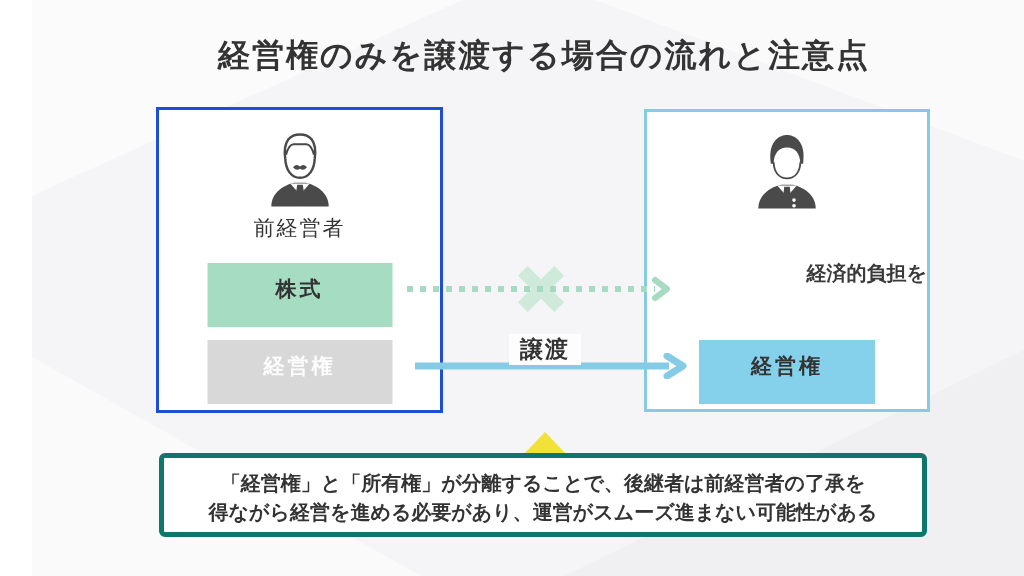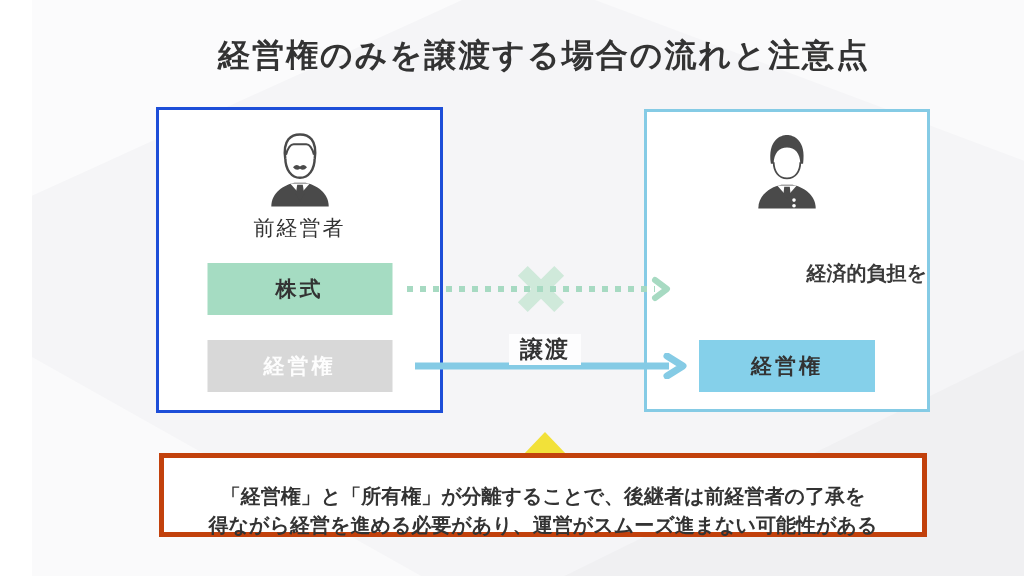--- a/index.html
+++ b/index.html
@@ -22,21 +22,21 @@
   .panel.left  { left:124px; top:107px; width:287px; height:306px; border:3px solid #1d4ed8; }
   .panel.right { left:612px; top:109px; width:286px; height:303px; border:3px solid #85cbe5; }
 
   .person { position:absolute; top:15px; left:50%; transform:translateX(-50%);
     width:70px; height:86px; }
   .person svg { width:100%; height:100%; }
   .person-label { position:absolute; top:104px; left:0; right:0;
     text-align:center; font-size:21px; color:#333; letter-spacing:2px; }
 
   .chip { position:absolute; left:50%; transform:translateX(-50%);
-    width:185px; height:52px; line-height:52px; text-align:center;
+    width:185px; height:64px; line-height:52px; text-align:center;
     font-size:21px; font-weight:bold; letter-spacing:3px; }
   .chip.green { top:153px; background:#a5dcc2; color:#333; }
   .chip.gray  { top:230px; background:#d8d8d8; color:#fdfdfd; }
   .chip.blue  { top:228px; width:176px; background:#85d0ea; color:#333; }
 
   .benefit { position:absolute; top:147px; left:0; right:0; text-align:right;
     font-size:20px; font-weight:bold; color:#3a3a3a; line-height:29px; }
 
   .cross-mark { position:absolute; left:483px; top:263px; width:52px; height:52px; z-index:4; }
   .arrow-svg { position:absolute; z-index:5; }
@@ -45,22 +45,22 @@
 
   .transfer-label { position:absolute; left:477px; top:334px; width:72px; z-index:6;
     background:#fdfdfe; text-align:center; font-size:23px; font-weight:bold;
     color:#333; letter-spacing:2px; }
 
   .pointer-up { position:absolute; left:491px; top:432px; z-index:3;
     width:0; height:0; border-left:22px solid transparent;
     border-right:22px solid transparent; border-bottom:23px solid #f2e139; }
 
   .note-box { position:absolute; left:127px; top:453px; width:768px; height:84px; z-index:4;
-    background:#ffffff; border:5px solid #c2410c; border-radius:0;
-    text-align:center; padding-top:24px; font-size:20px; font-weight:bold;
+    background:#ffffff; border:5px solid #0f766e; border-radius:6px;
+    text-align:center; padding-top:11px; font-size:20px; font-weight:bold;
     color:#333; line-height:29px; }
 </style>
 </head>
 <body>
 
 <div class="stage">
 
   <div class="facet f1"></div>
   <div class="facet f2"></div>
   <div class="facet f3"></div>

